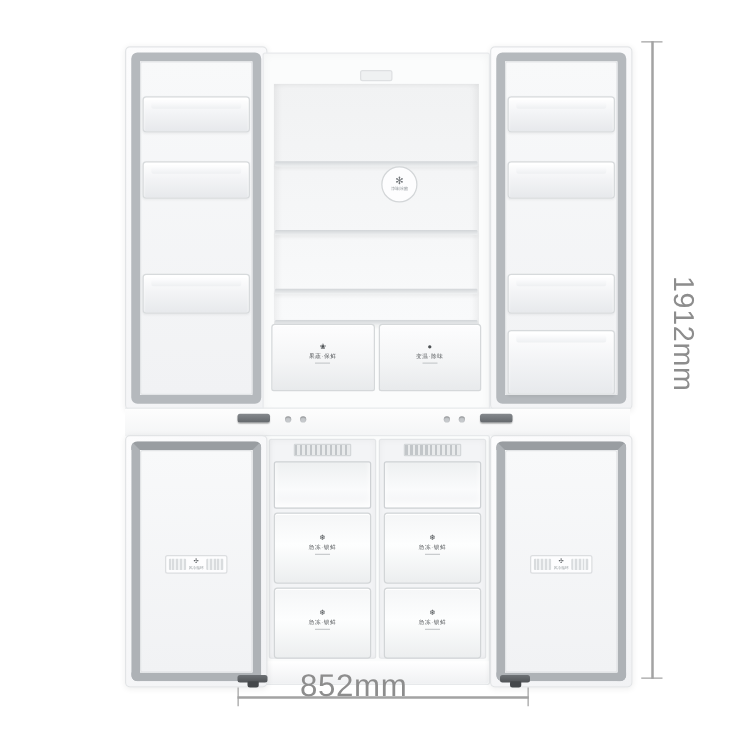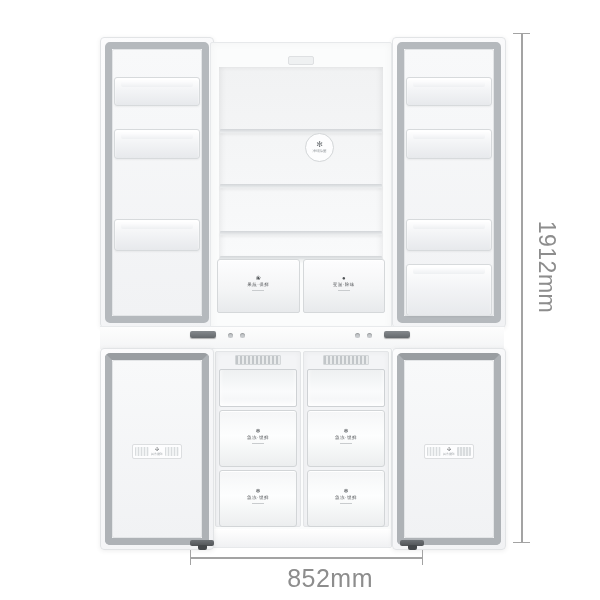--- a/index.html
+++ b/index.html
@@ -85,21 +85,21 @@
   .foot{position:absolute;width:9px;height:5px;background:#45484b;border-radius:1px 1px 2px 2px;}
 
   
   .dim-line-v{position:absolute;left:521px;top:33px;width:1.5px;height:510px;background:#a3a3a3;}
   .dim-cap-h{position:absolute;left:513px;width:17px;height:1.5px;background:#a3a3a3;}
   .dim-line-h{position:absolute;left:190px;top:557px;width:233px;height:1.5px;background:#a3a3a3;}
   .dim-cap-v{position:absolute;top:550px;width:1.5px;height:15px;background:#a3a3a3;}
   .dim-text{position:absolute;color:#8d8d8d;font-size:25px;letter-spacing:.5px;}
   .dim-text.h{left:487px;top:255px;width:120px;height:24px;line-height:24px;text-align:center;
         transform:rotate(90deg);font-size:23px;}
-  .dim-text.w{left:240px;top:564px;width:133px;text-align:right;}
+  .dim-text.w{left:240px;top:535px;width:133px;text-align:left;}
 </style>
 </head>
 <body>
 
 <div class="stage">
 
   <div class="door" style="left:100px;top:37px;width:112px;height:289px;">
     <div class="gasket">
       <div class="bin" style="top:28px;height:27px;"></div>
       <div class="bin" style="top:80px;height:28px;"></div>

